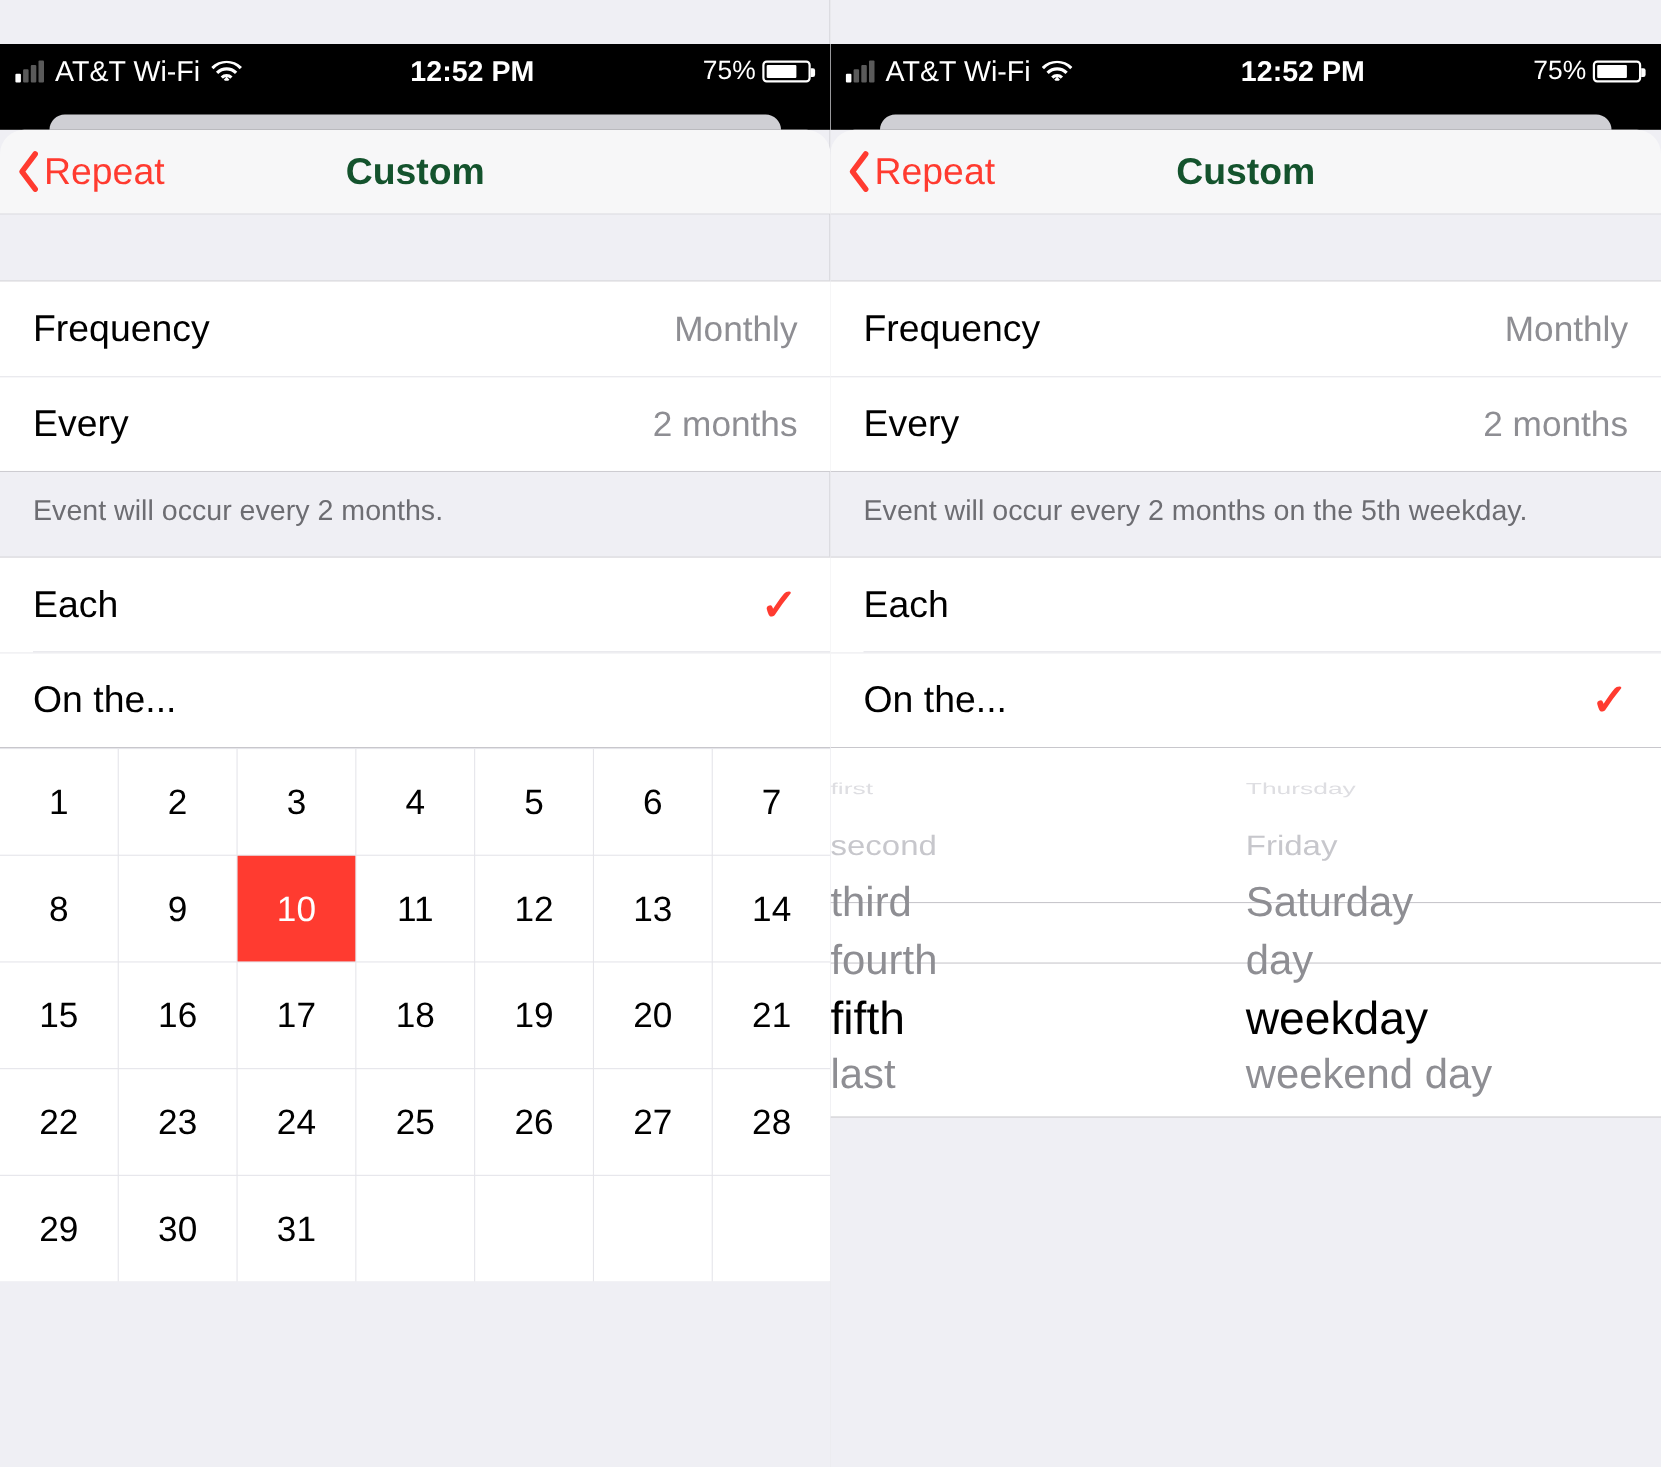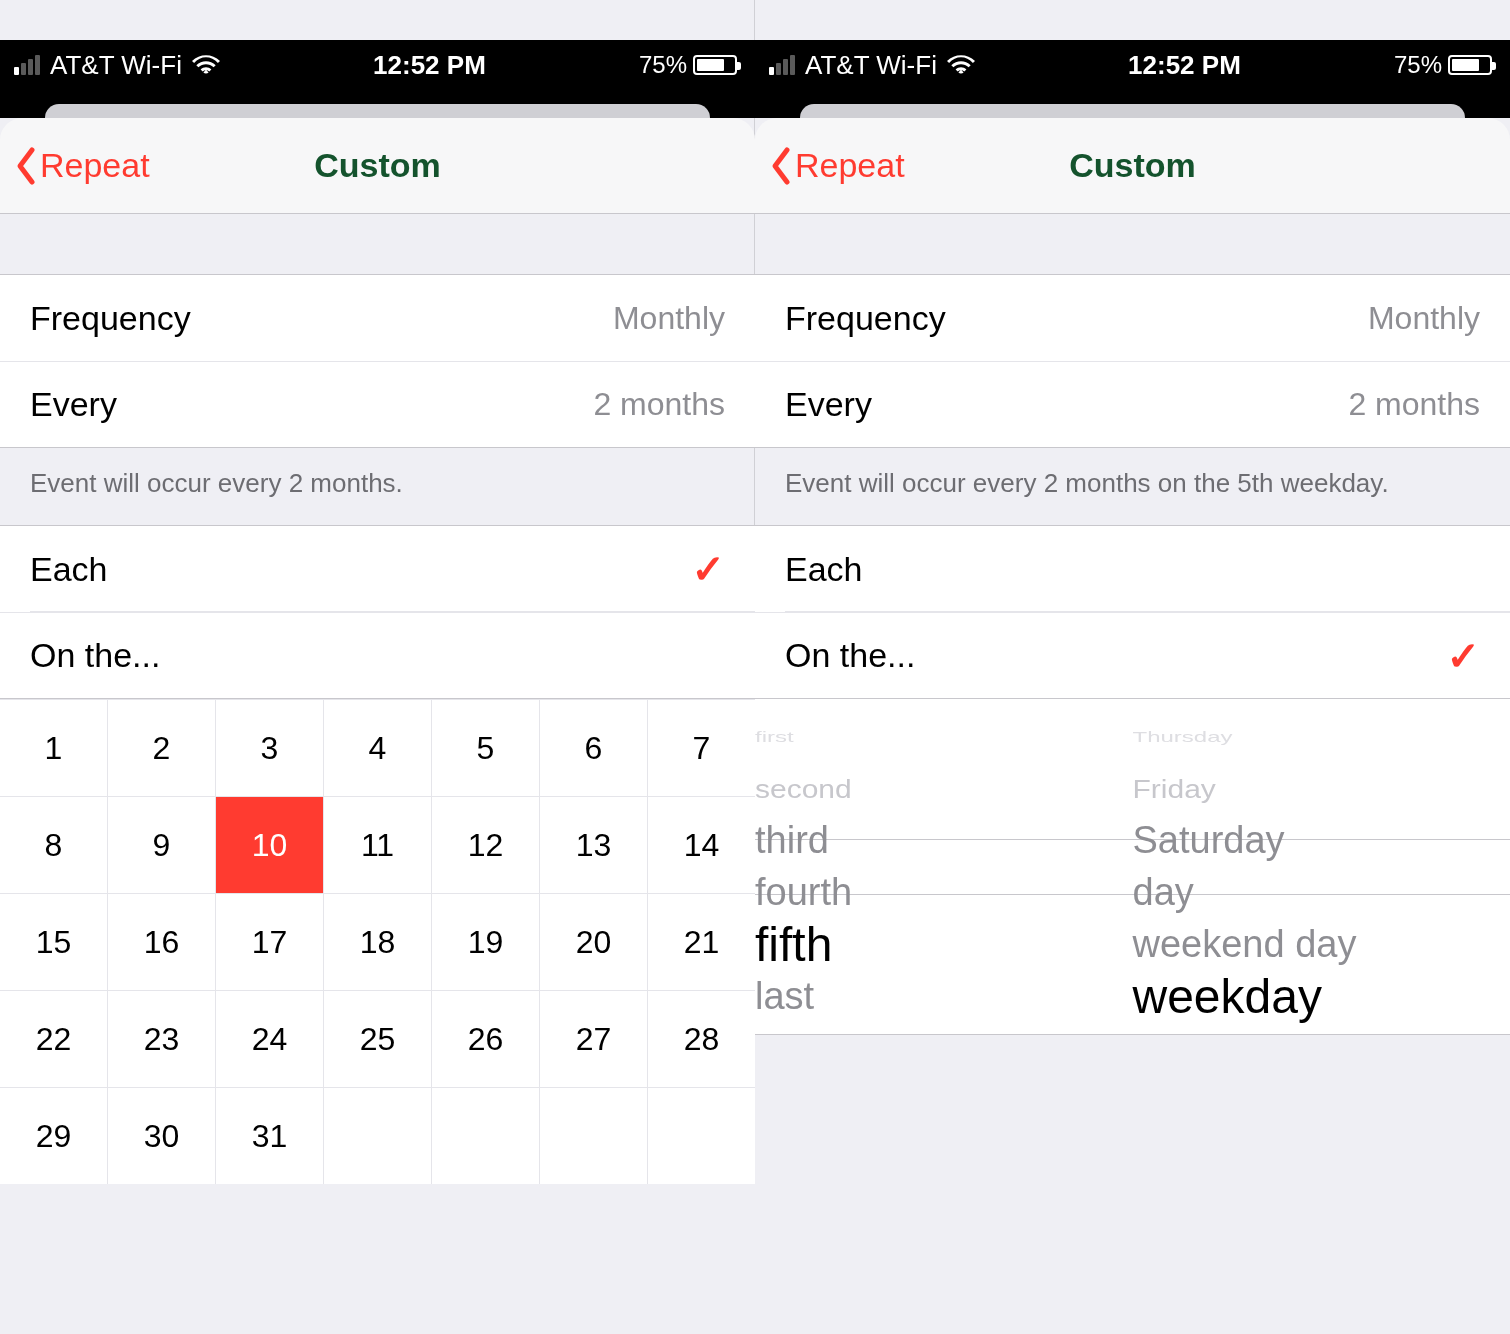--- a/index.html
+++ b/index.html
@@ -59,21 +59,21 @@
     display:flex;
     justify-content:center;
     align-items:flex-end;
   }
   .sheet-back .stub {
     width: 88%; height: 14px; background:#cfcfd4;
     border-radius: 14px 14px 0 0;
   }
   .nav-header {
     background:#f7f7f8;
-    height: 96px;
+    height: 77px;
     border-bottom: 1px solid #c8c7cc;
     border-top-left-radius: 22px;
     border-top-right-radius: 22px;
     position: relative;
     display:flex;
     align-items:center;
     justify-content:center;
   }
   .nav-title {
     font-size: 34px;
@@ -160,21 +160,21 @@
     justify-content:center;
     font-size: 36px;
     color:#b0b0b5;
     position:relative;
   }
   .picker-col .row {
     height: 52px;
     display:flex; align-items:center; justify-content:center;
     transition: none;
   }
-  .picker-col .row.sel { color:#000; font-size: 48px; }
+  .picker-col .row.sel { color:#000; font-size: 42px; }
   .picker-col .row.near { color:#8e8e93; font-size: 38px; }
   .picker-col .row.far  { color:#c7c7cc; font-size: 30px; transform: scaleY(.85); }
   .picker-col .row.xfar { color:#dedee2; font-size: 24px; transform: scaleY(.6); }
   .picker-lines {
     position:absolute; left:0; right:0;
     top: calc(50% - 28px);
     height: 56px;
     border-top:1px solid #c8c7cc;
     border-bottom:1px solid #c8c7cc;
     pointer-events:none;
@@ -380,22 +380,22 @@
             <div class="row near">third</div>
             <div class="row near">fourth</div>
             <div class="row sel">fifth</div>
             <div class="row near">last</div>
           </div>
           <div class="picker-col">
             <div class="row xfar">Thursday</div>
             <div class="row far">Friday</div>
             <div class="row near">Saturday</div>
             <div class="row near">day</div>
+            <div class="row sel">weekday</div>
             <div class="row near">weekend day</div>
-            <div class="row sel">weekday</div>
           </div>
         </div>
       </div>
 
       <div class="bottom-fill"></div>
     </div>
   </div>
 
 </div>
 

